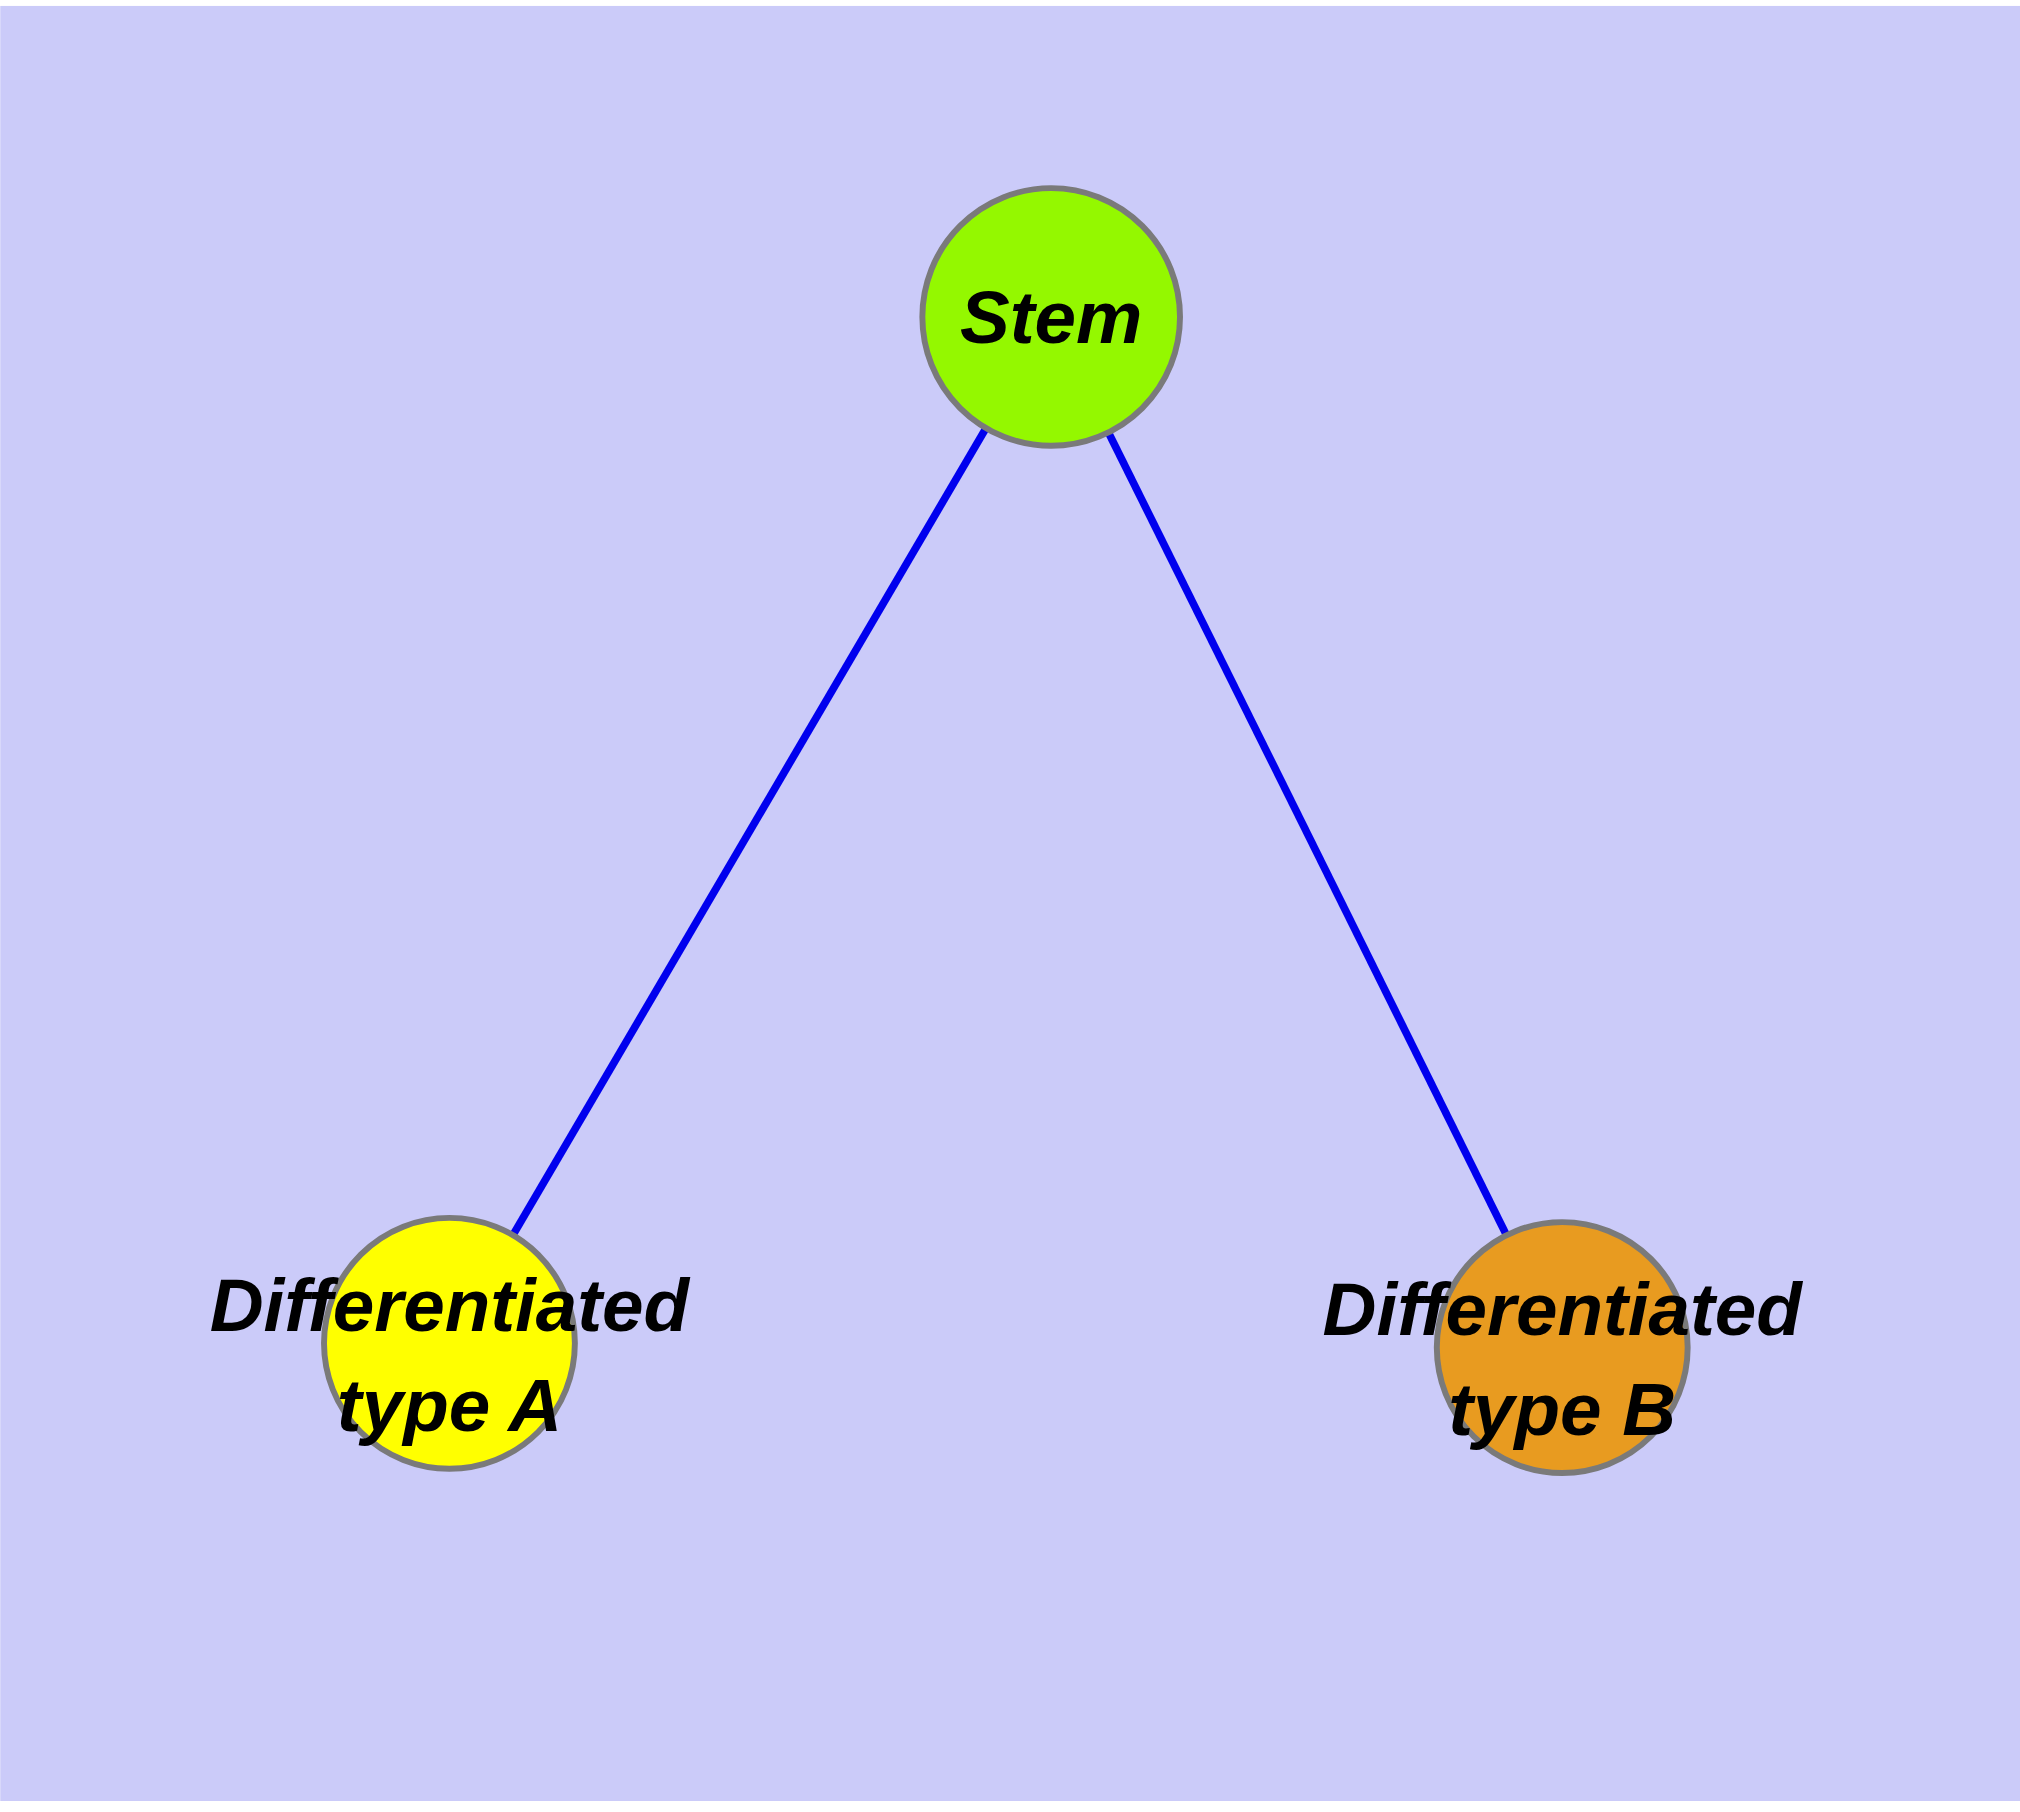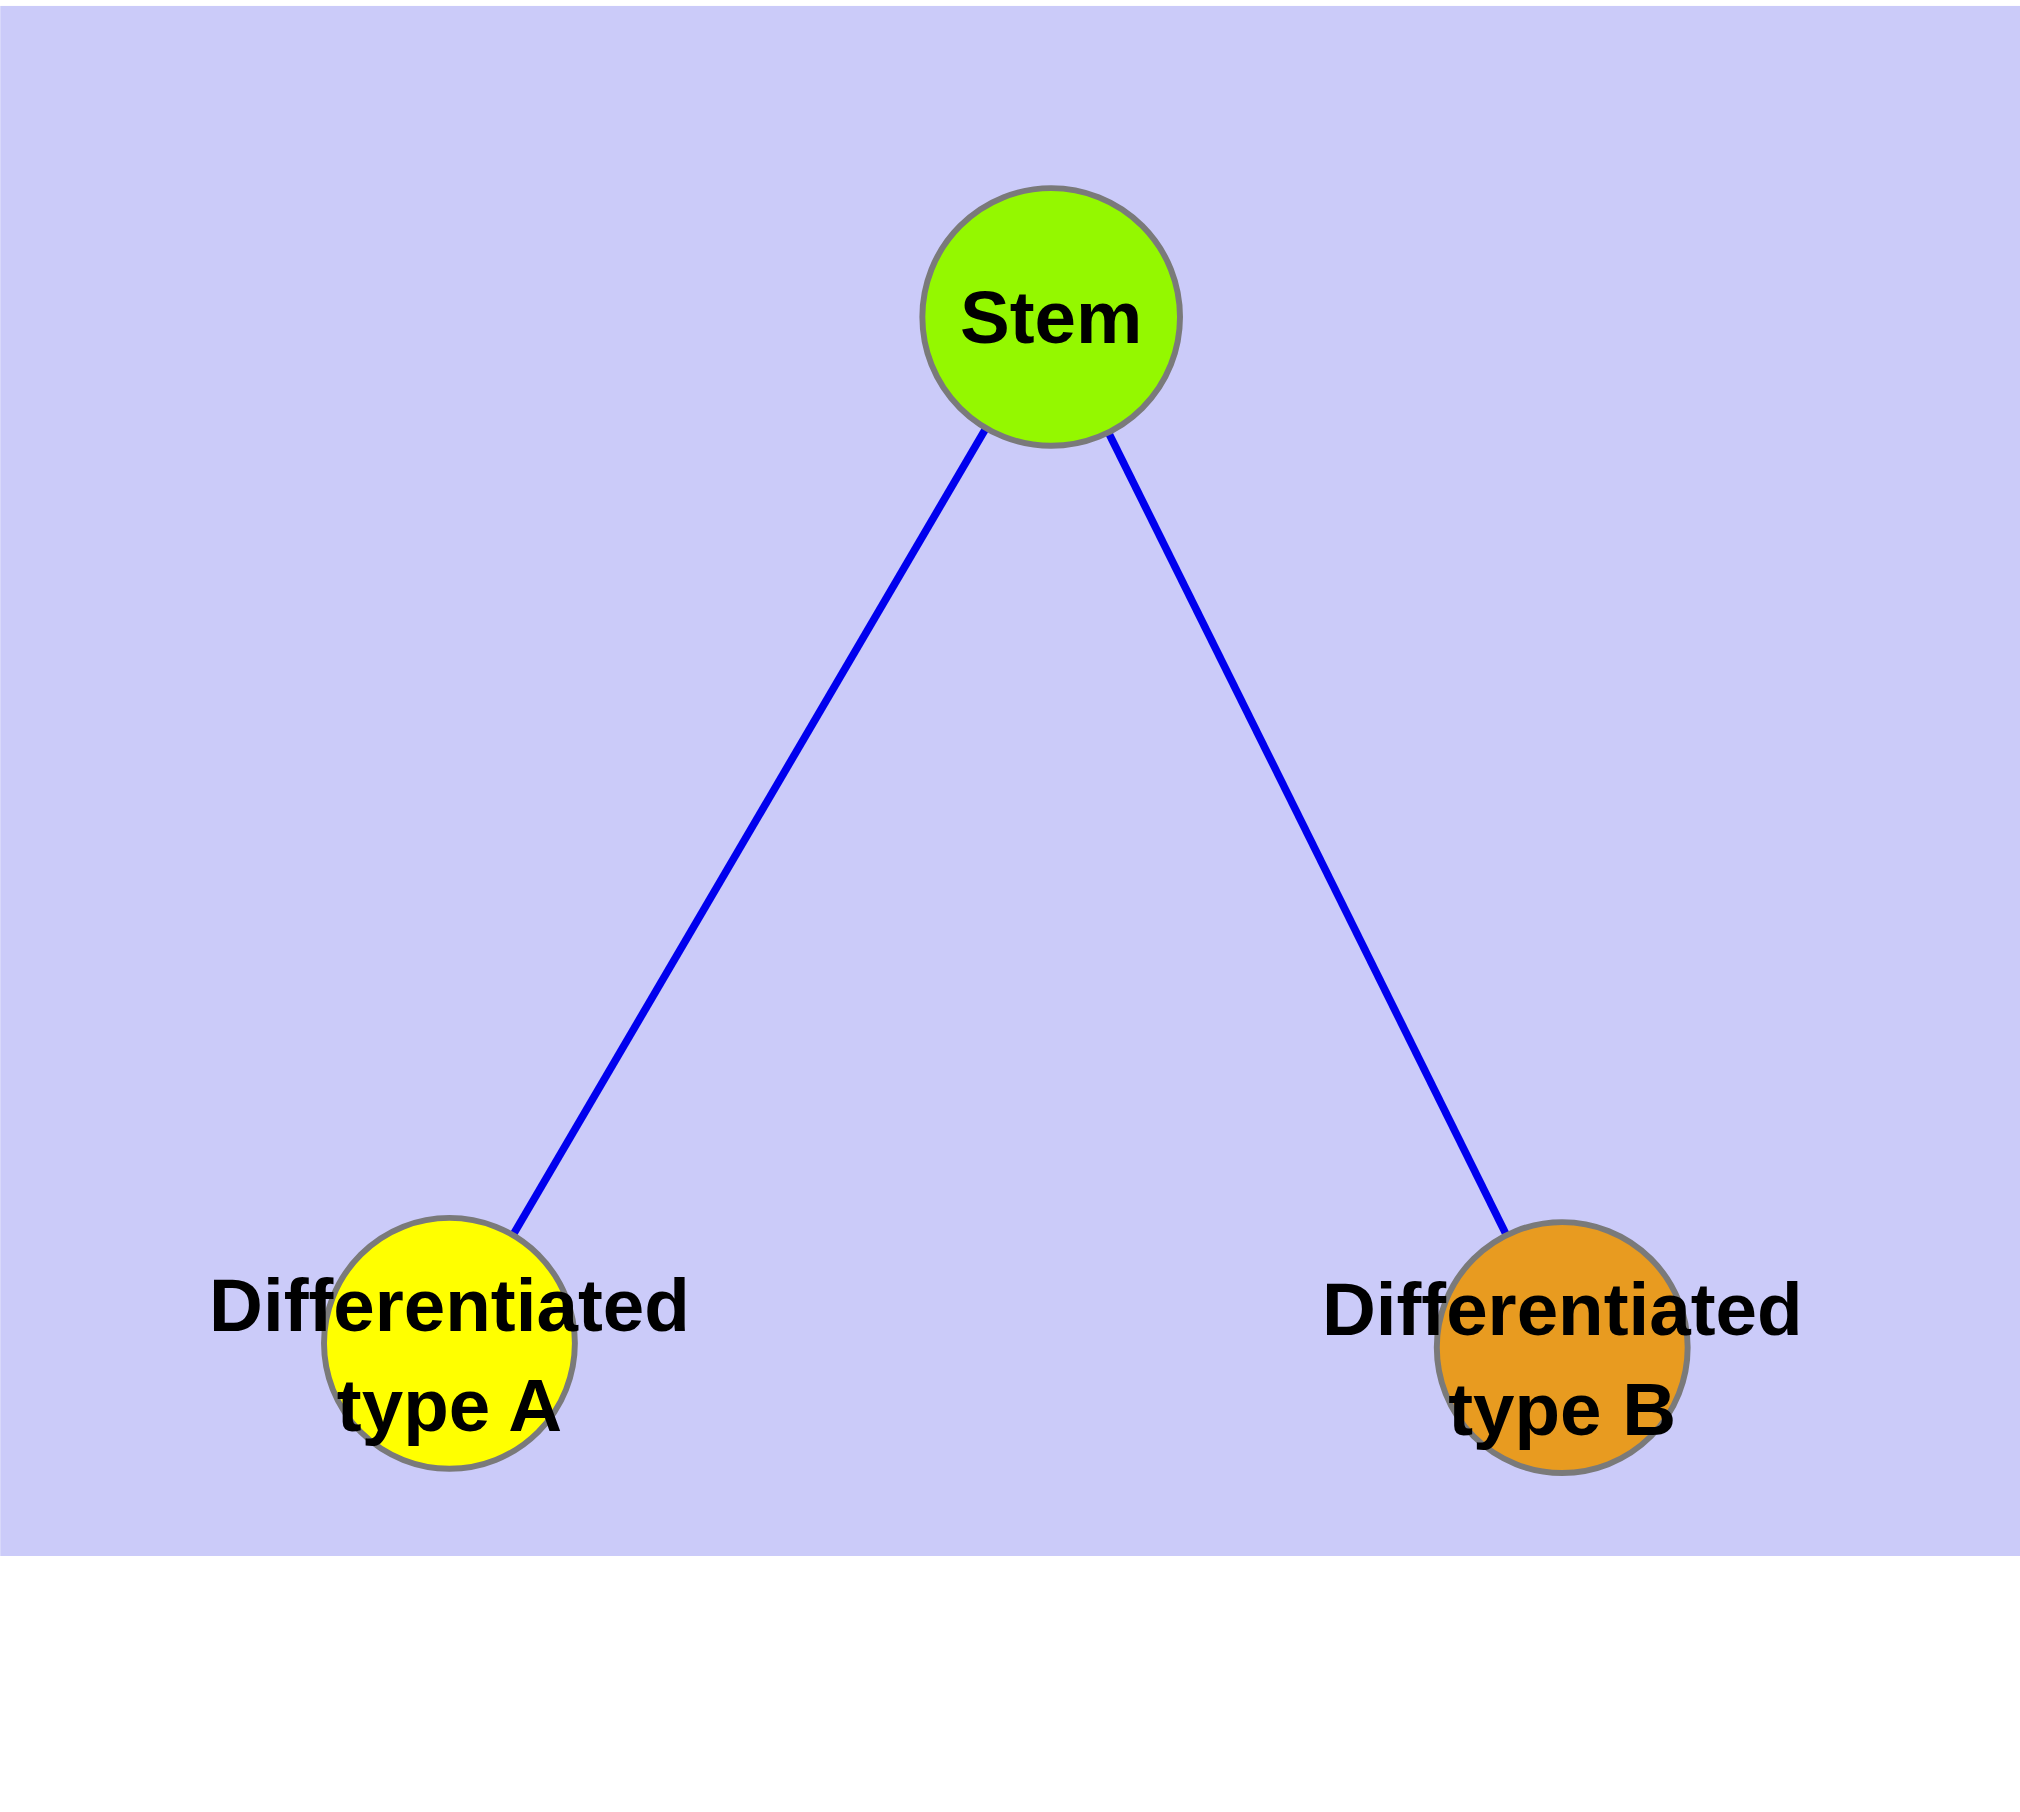--- a/index.html
+++ b/index.html
@@ -2,23 +2,24 @@
 <html style="font-size:13.6px"><head>
 <meta charset="utf-8">
 <style>
   html, body {
     margin: 0;
     padding: 0;
     background: #ffffff;
   }
   .stage {
     width: 2021px;
-    height: 1556px;
+    height: 1812px;
     position: relative;
     background: #ffffff;
+    font-style: italic;
   }
   svg.diagram {
     display: block;
     width: 2021px;
     height: 1812px;
   }
   text.node-label {
     font-family: "Liberation Sans", sans-serif;
     font-weight: bold;
     font-size: 88px;

